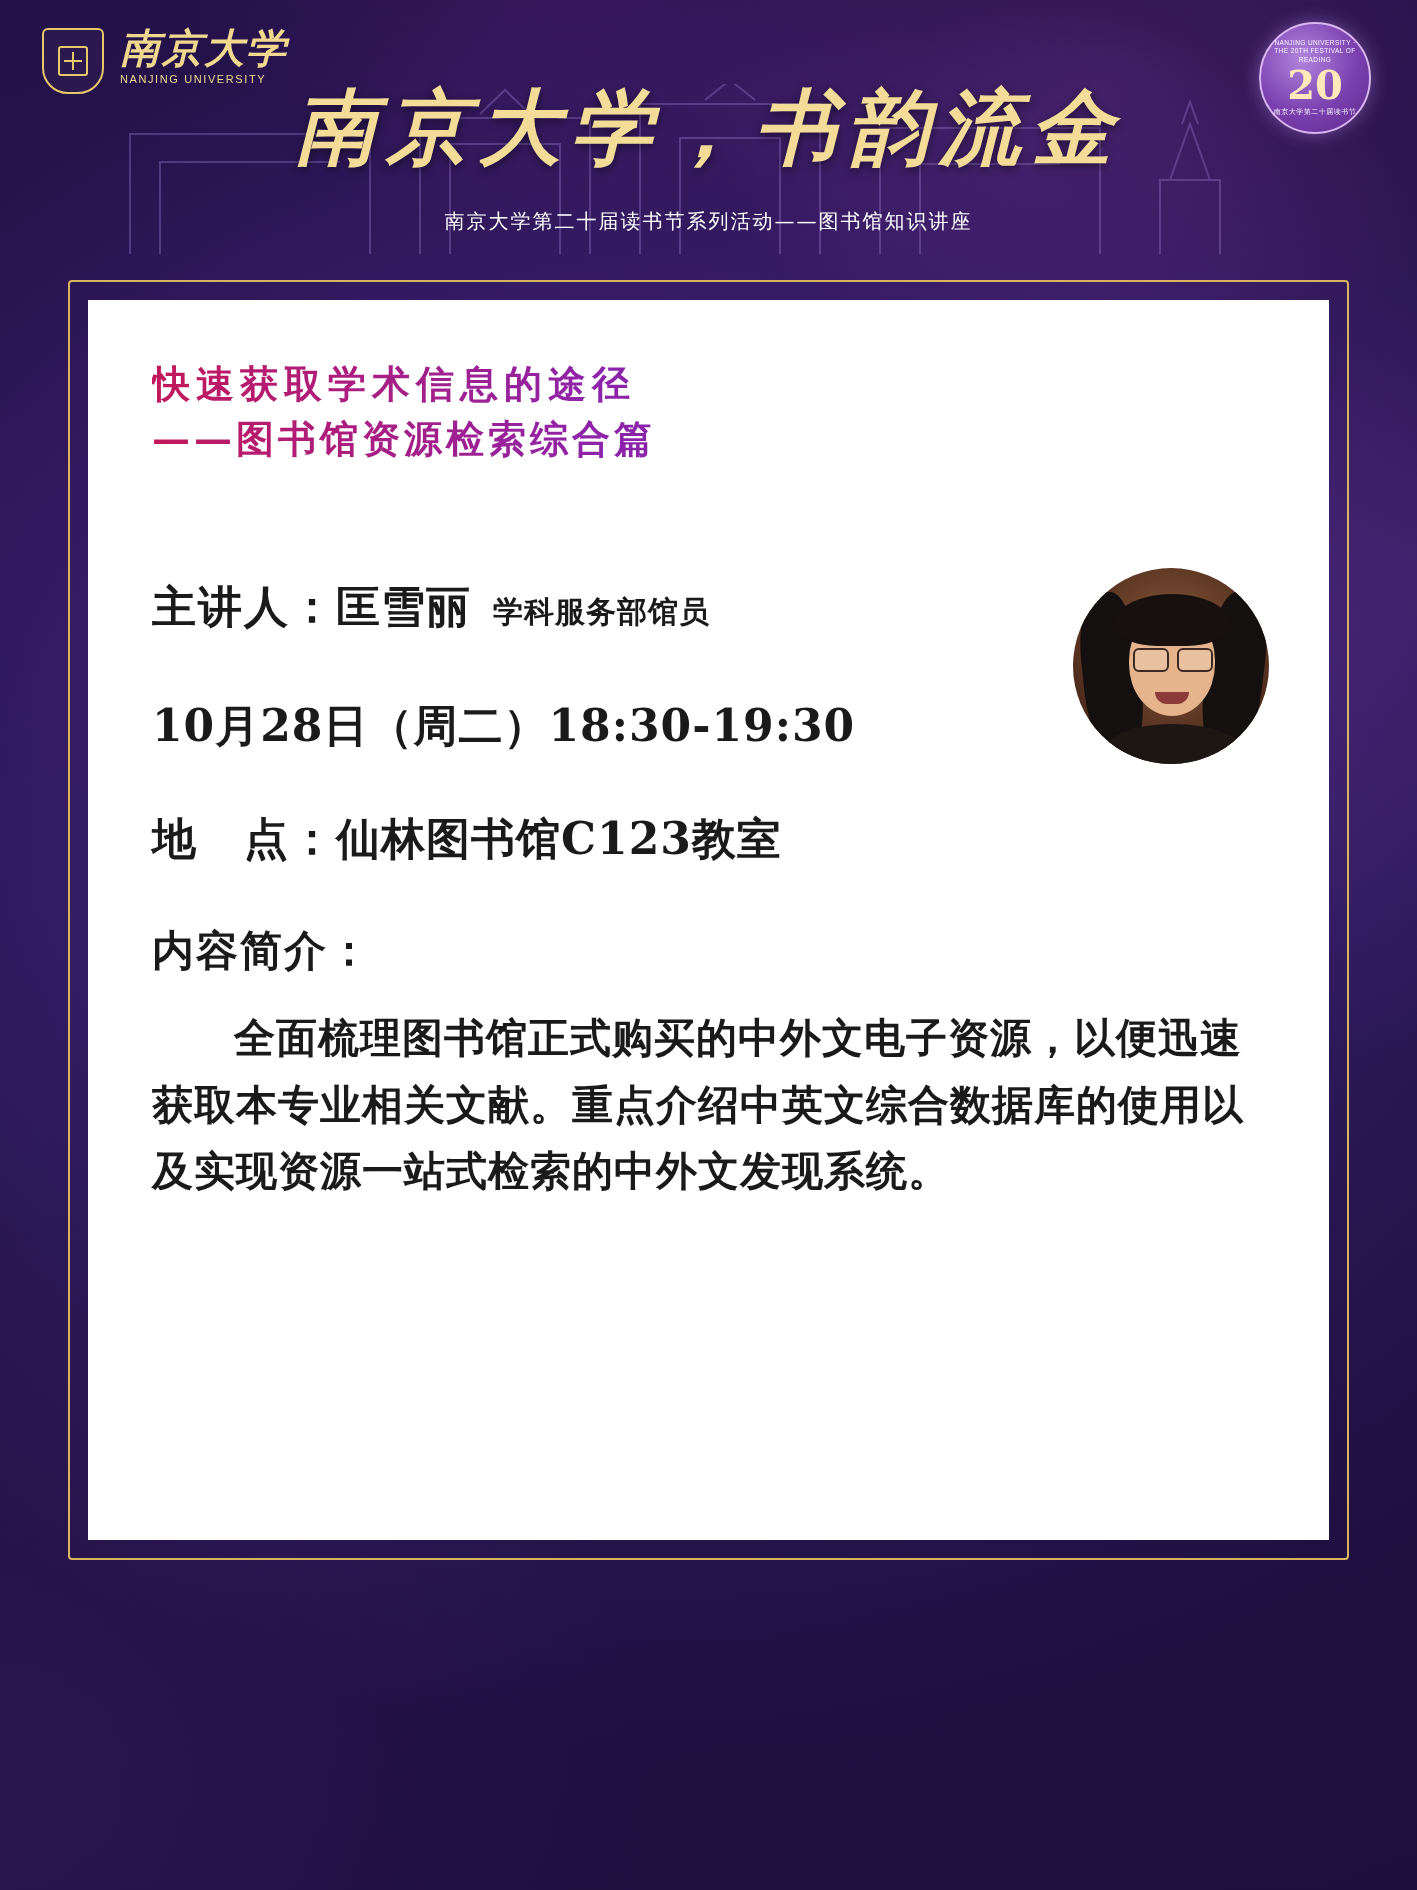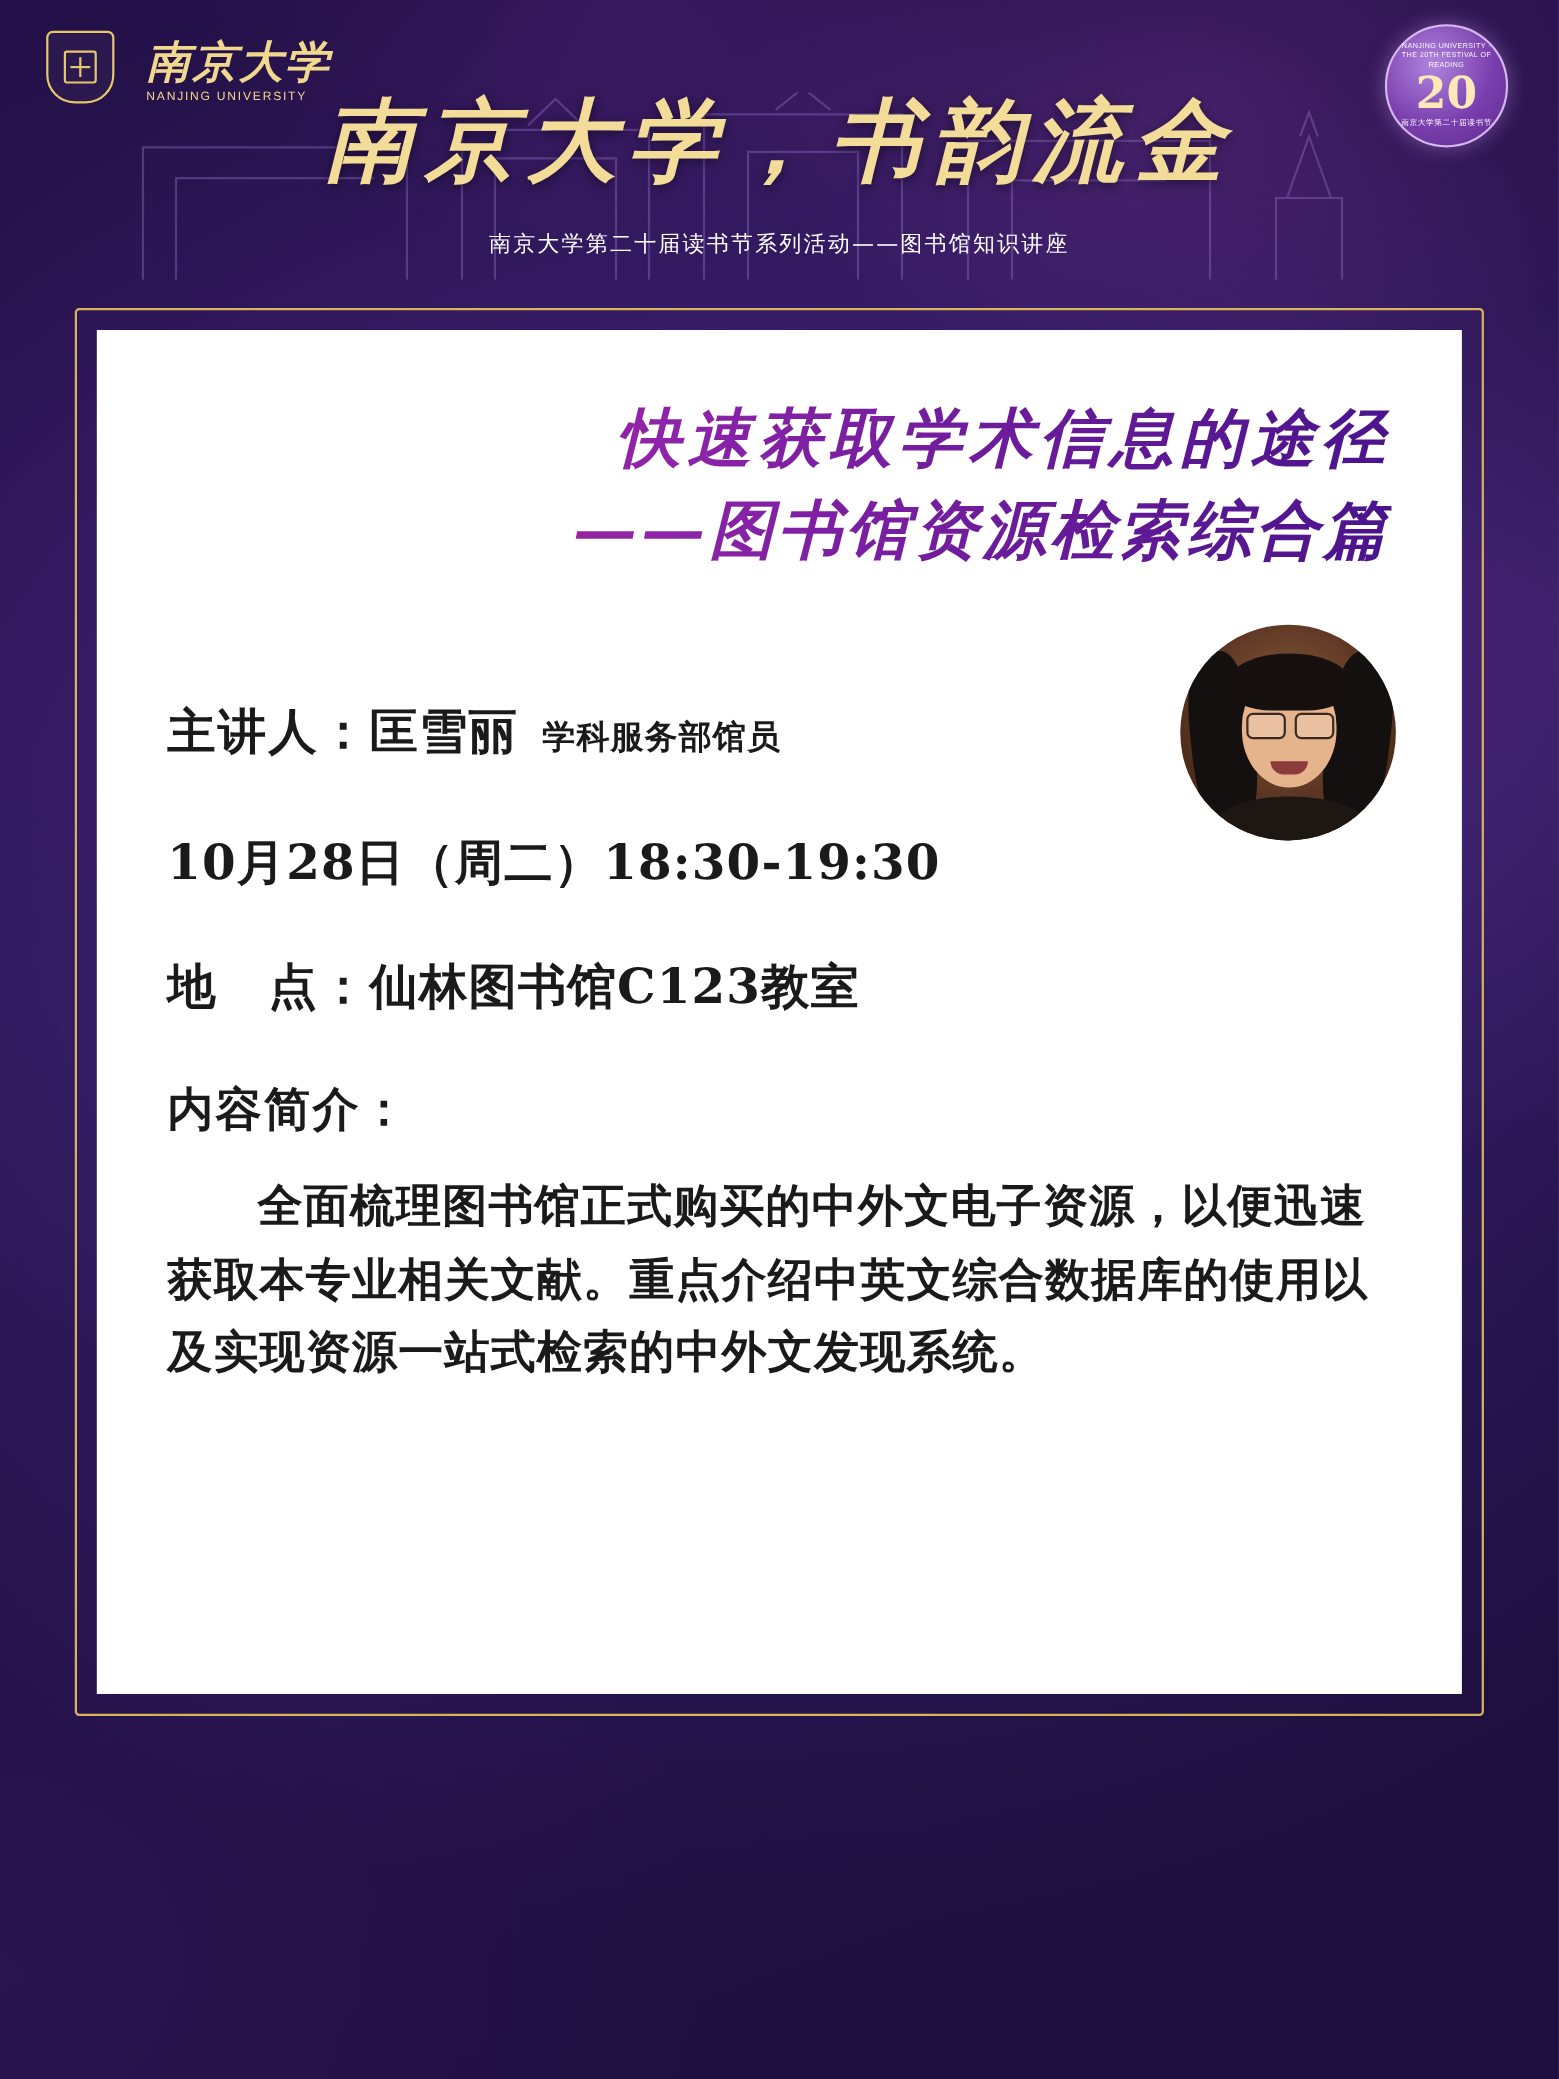--- a/index.html
+++ b/index.html
@@ -37,22 +37,22 @@
   .header {
     position: relative;
     height: 272px;
   }
 
   .nju-logo {
     position: absolute;
     left: 42px;
     top: 28px;
     display: flex;
-    align-items: flex-end;
-    gap: 29px;
+    align-items: flex-start;
+    gap: 16px;
   }
   .nju-crest {
     width: 58px; height: 62px;
     border: 2px solid #e6c86a;
     border-radius: 6px 6px 26px 26px;
     display: flex; align-items: center; justify-content: center;
     position: relative;
     background: rgba(255,255,255,0.03);
   }
   .nju-crest::after {
@@ -171,25 +171,24 @@
   .card {
     width: 100%;
     height: 100%;
     background: #ffffff;
     box-sizing: border-box;
     padding: 56px 64px 40px 64px;
     position: relative;
   }
 
   .talk-title {
-    text-align: right;
-    font-family: "DejaVu Serif", serif;
-    font-style: italic;
-    font-weight: 700;
-    font-size: 58px;
+    text-align: left;
+    font-family: "DejaVu Serif", serif;
+    font-weight: 700;
+    font-size: 38px;
     letter-spacing: 6px;
     line-height: 1.45;
     background: linear-gradient(90deg, #c2185b 0%, #8e24aa 40%, #6a1b9a 70%, #4a148c 100%);
     -webkit-background-clip: text;
     background-clip: text;
     color: transparent;
     margin: 0;
   }
   .talk-title .line2 {
     display: block;

